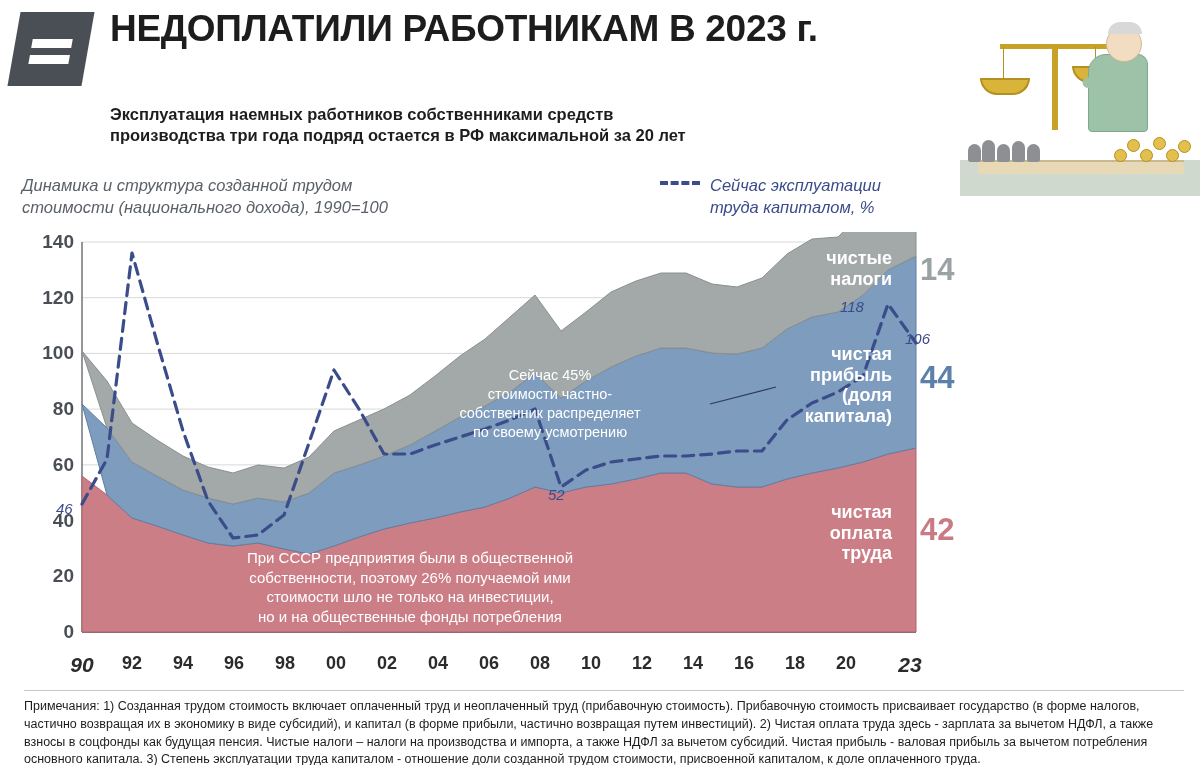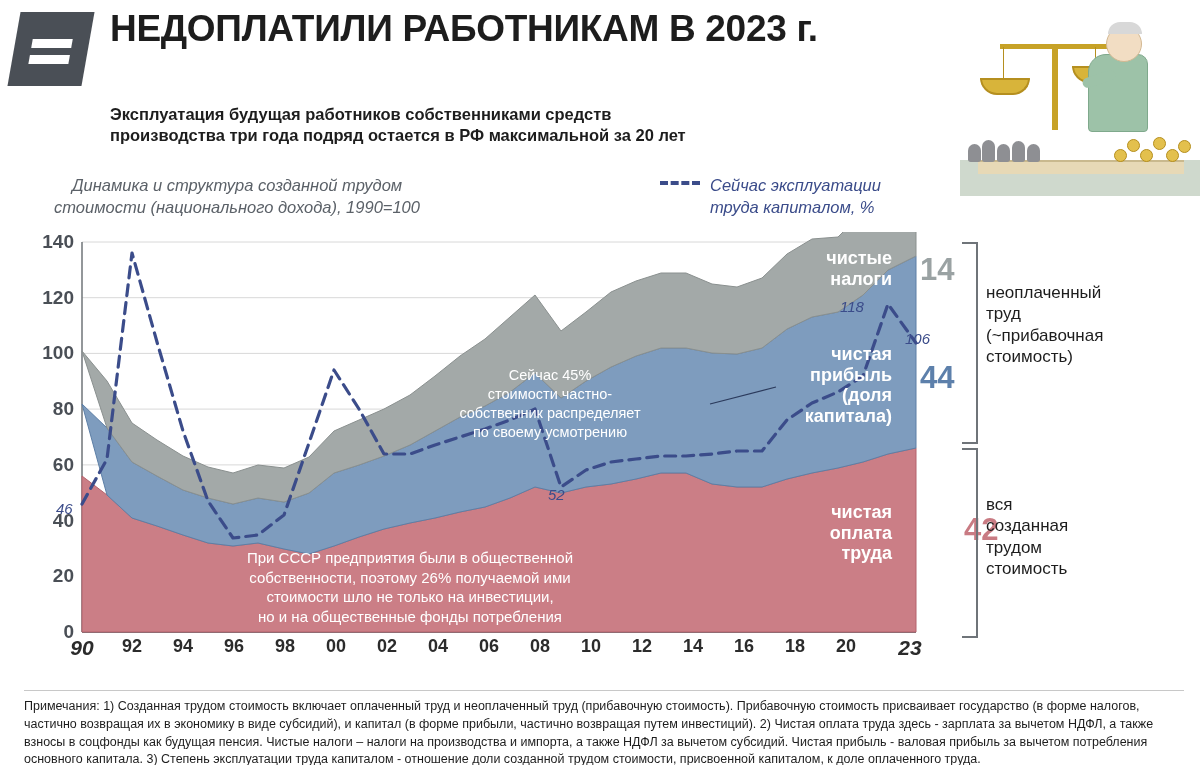--- a/index.html
+++ b/index.html
@@ -63,21 +63,21 @@
   .illo .coins i:nth-child(5){left:52px;}
   .illo .coins i:nth-child(6){left:64px;bottom:9px;}
   .illo .man-body{position:absolute;right:52px;top:54px;width:58px;height:76px;background:#9dc2a8;border-radius:18px 10px 4px 4px;border:1px solid #7fa98c;}
   .illo .man-head{position:absolute;right:58px;top:26px;width:34px;height:34px;border-radius:50%;background:#f2ddc3;border:1px solid #d3b892;}
   .illo .man-hair{position:absolute;right:58px;top:22px;width:34px;height:12px;border-radius:17px 17px 0 0;background:#d8d8d8;}
   .illo .man-arm{position:absolute;right:84px;top:74px;width:34px;height:10px;background:#9dc2a8;transform:rotate(-18deg);border-radius:5px;}
 
   
   .cap-left{
     position:absolute;left:22px;top:174px;width:430px;
-    font-size:16.5px;font-style:italic;color:#5b6168;line-height:1.35;text-align:center;
+    font-size:16.5px;font-style:italic;color:#5b6168;line-height:1.35;
   }
   .legend{
     position:absolute;left:660px;top:174px;width:300px;
     font-size:16.5px;font-style:italic;color:#3b4c8a;line-height:1.35;
   }
   .legend .dash{
     display:inline-block;width:40px;height:0;border-top:4px dashed #3b4c8a;
     vertical-align:middle;margin-right:10px;position:relative;top:-4px;
   }
   .legend .ltext{display:inline;}
@@ -88,33 +88,34 @@
   .plot-svg{position:absolute;left:0;top:0;}
   .y-labels{position:absolute;left:0;top:0;width:62px;height:400px;}
   .y-labels span{
     position:absolute;right:8px;font-size:19px;font-weight:bold;color:#4a4f56;
     transform:translateY(-50%);
   }
   .x-labels{position:absolute;left:62px;top:404px;width:878px;height:34px;}
   .x-labels span{
     position:absolute;font-size:18px;font-weight:bold;color:#2b2b2b;
     transform:translateX(-50%);
+    margin-top:17px;
   }
   .x-labels span.big{font-size:21px;font-style:italic;}
 
   
   .lbl{position:absolute;font-weight:bold;}
   .lbl-netax{left:800px;top:248px;font-size:18px;color:#ffffff;line-height:1.15;text-align:right;width:92px;}
   .lbl-profit{left:792px;top:344px;font-size:18px;color:#ffffff;line-height:1.15;text-align:right;width:100px;}
   .lbl-pay{left:796px;top:502px;font-size:18px;color:#ffffff;line-height:1.15;text-align:right;width:96px;}
 
   .val{position:absolute;font-weight:bold;}
   .v14{left:920px;top:252px;font-size:31px;color:#9aa2a3;}
   .v44{left:920px;top:360px;font-size:31px;color:#5d80ab;}
-  .v42{left:964px;top:512px;font-size:31px;color:#c97b83;}
+  .v42{left:920px;top:512px;font-size:31px;color:#c97b83;}
 
   .v19{left:50px;top:358px;font-size:27px;color:#ffffff;font-weight:bold;}
   .v26{left:50px;top:404px;font-size:27px;color:#ffffff;font-weight:bold;}
   .v56{left:95px;top:548px;font-size:28px;color:#ffffff;font-weight:bold;}
 
   .note-line{position:absolute;font-style:italic;color:#3b4c8a;font-size:15px;}
   .n46{left:56px;top:500px;}
   .n52{left:548px;top:486px;}
   .n118{left:840px;top:298px;}
   .n106{left:905px;top:330px;}
@@ -147,21 +148,21 @@
 
   <div class="header">
     <div class="logo-badge">
       <div class="bar b1"></div>
         <div class="bar b2"></div>
     </div>
     <div class="title">
       <span class="l2">НЕДОПЛАТИЛИ РАБОТНИКАМ В 2023 г.</span>
     </div>
     <div class="subtitle">
-      <div>Эксплуатация будущая работников собственниками средств</div>
+      <div>Эксплуатация наемных работников собственниками средств</div>
       <div>производства три года подряд остается в РФ максимальной за 20 лет</div>
     </div>
 
     <div class="illo">
       <div class="bg"></div>
       <div class="ground"></div>
       <div class="scale-beam"></div>
       <div class="scale-post"></div>
       <div class="wire w1"></div>
       <div class="wire w2"></div>
@@ -295,34 +296,18 @@
     <div>по своему  усмотрению</div>
   </div>
 
   <div class="ann ann-red">
     <div>При СССР предприятия были в общественной</div>
     <div>собственности, поэтому 26% получаемой ими</div>
     <div>стоимости шло не только на инвестиции,</div>
     <div>но и на общественные фонды потребления</div>
   </div>
 
-  <div class="brackets">
-    <div class="br br1"></div>
-    <div class="br br2"></div>
-    <div class="brtext bt1">
-      <div>неоплаченный</div>
-      <div>труд</div>
-      <div>(~прибавочная</div>
-      <div>стоимость)</div>
-    </div>
-    <div class="brtext bt2">
-      <div>вся</div>
-      <div>созданная</div>
-      <div>трудом</div>
-      <div>стоимость</div>
-    </div>
-  </div>
 
   <div class="footnotes">
     <b>Примечания:</b><span> 1) Созданная трудом стоимость включает оплаченный труд и неоплаченный труд (прибавочную стоимость). Прибавочную стоимость присваивает государство (в форме налогов, частично возвращая их в экономику в виде субсидий), и капитал (в форме прибыли, частично возвращая путем инвестиций). 2) Чистая оплата труда здесь - зарплата за вычетом НДФЛ, а также взносы в соцфонды как будущая пенсия. Чистые налоги – налоги на производства и импорта, а также НДФЛ за вычетом субсидий. Чистая прибыль - валовая прибыль за вычетом потребления основного капитала. 3) Степень эксплуатации труда капиталом - отношение доли созданной трудом стоимости, присвоенной капиталом, к доле оплаченного труда.</span>
   </div>
 
 </div>
 
 </body></html>

